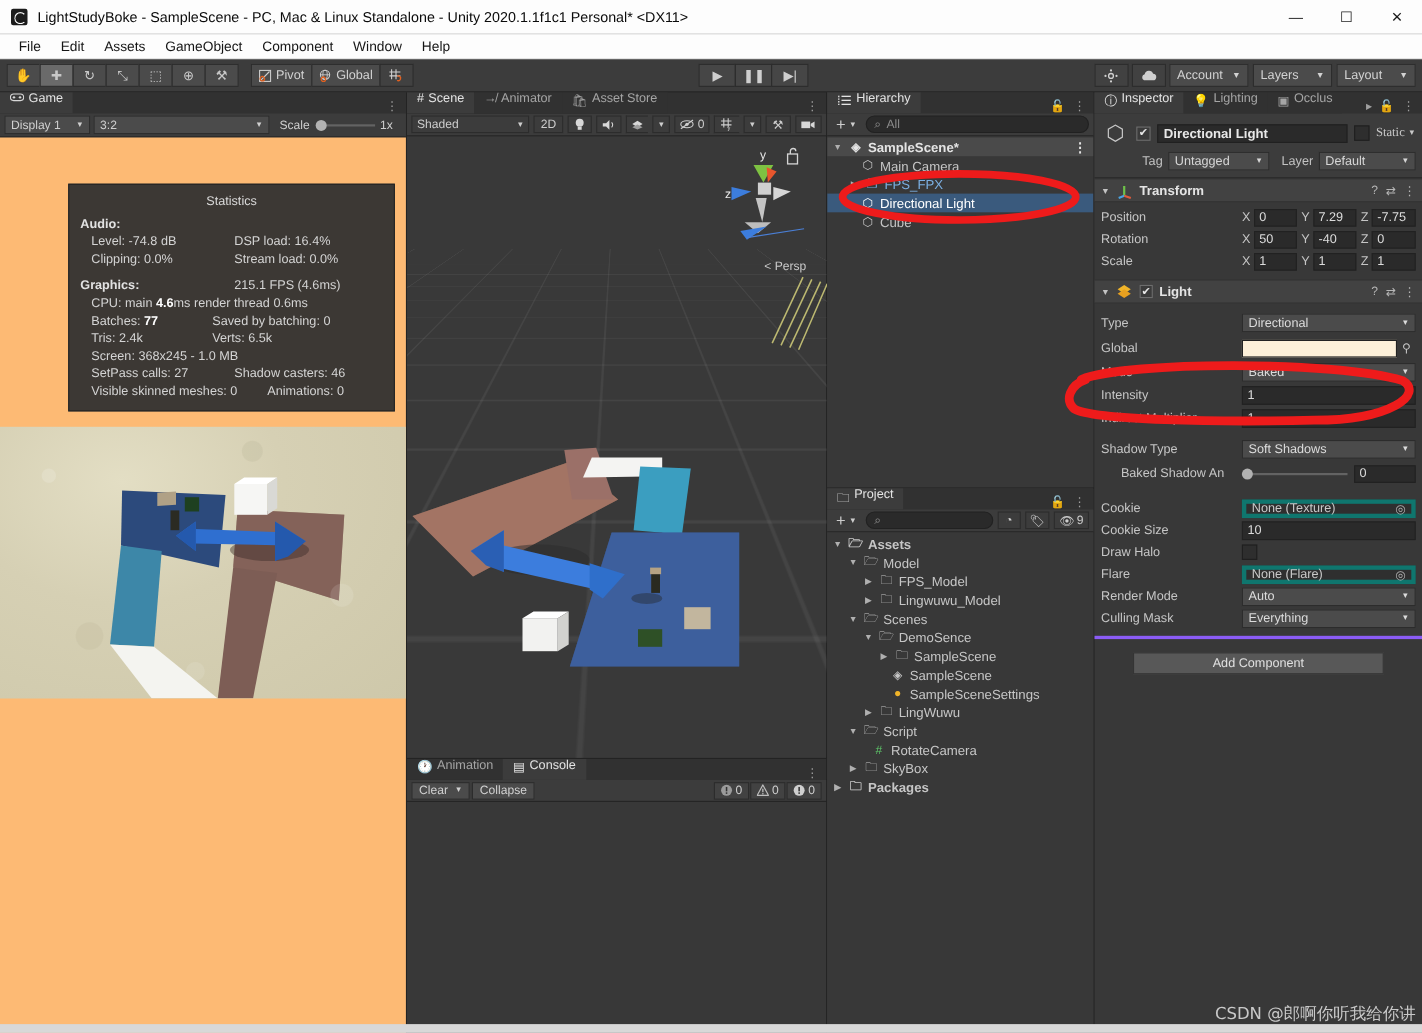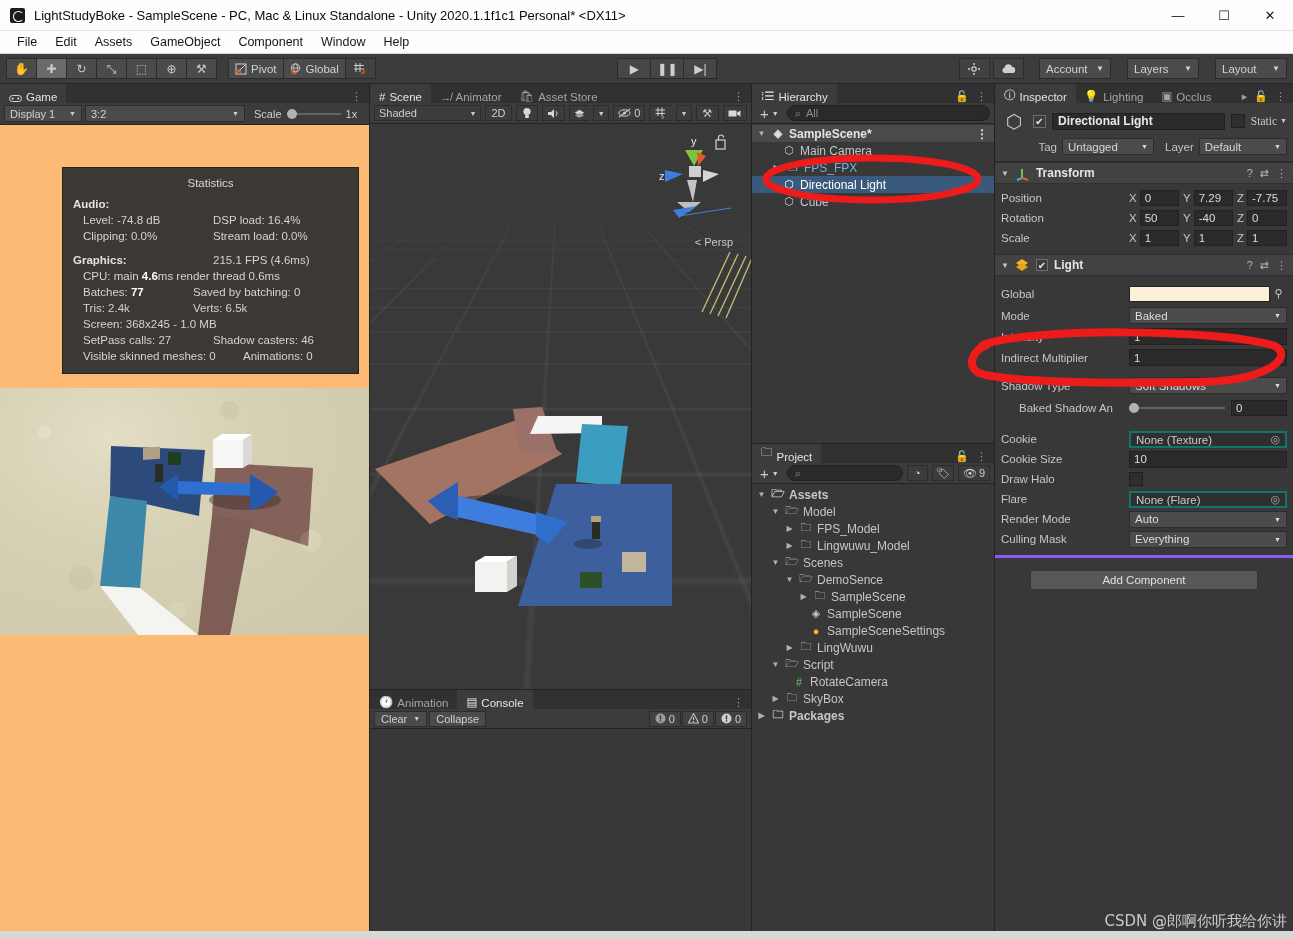--- a/index.html
+++ b/index.html
@@ -61,36 +61,36 @@
   .play-group { display: flex; margin: 0 auto; }
   .play-btn {
     width: 34px; height: 21px; background: #464646; border: 1px solid #2b2b2b;
     display: flex; align-items: center; justify-content: center; margin-right: -1px;
     color: #cfcfcf;
   }
   .right-group { display: flex; align-items: center; gap: 4px; }
   .dropdown-pill {
     height: 21px; background: #4b4b4b; border: 1px solid #2c2c2c;
     display: flex; align-items: center; padding: 0 6px;
-    color: #d2d2d2; font-size: 11.5px; min-width: 72px; margin-left: 12px;
+    color: #d2d2d2; font-size: 11.5px; min-width: 72px;
   }
   .dropdown-pill .caret { margin-left: auto; font-size: 8px; }
   
   .workspace {
     position: absolute; top: 84px; left: 0; right: 0; bottom: 0;
     display: flex; background: #1f1f1f;
   }
   
   .panel { display: flex; flex-direction: column; background: #383838; }
   .panel-tabs {
     height: 19px; background: #313131; display: flex; align-items: flex-end;
     position: relative; flex: 0 0 auto;
   }
   .tab {
-    height: 19px; padding: 0 9px; display: flex; align-items: flex-end; gap: 4px;
+    height: 19px; padding: 0 9px; display: flex; align-items: flex-start; gap: 4px;
     font-size: 11.5px; color: #a5a5a5; background: #313131;
   }
   .tab.active { background: #3c3c3c; color: #e4e4e4; }
   .tab-right {
     margin-left: auto; display: flex; align-items: center; gap: 7px;
     padding-right: 7px; color: #a0a0a0; font-size: 11px;
   }
   .panel-toolbar {
     height: 21px; background: #3c3c3c; display: flex; align-items: center;
     gap: 4px; padding: 0 4px; border-bottom: 1px solid #232323; flex: 0 0 auto;
@@ -212,22 +212,22 @@
   .plabel { width: 128px; color: #c6c6c6; }
   .plabel.ind { padding-left: 18px; }
   .vec { flex: 1; display: flex; gap: 4px; }
   .vecfield { flex: 1; display: flex; align-items: center; gap: 3px; }
   .axis { color: #c6c6c6; font-size: 11.5px; }
   .ifield { flex: 1; height: 16px; background: #2a2a2a; border: 1px solid #212121;
             color: #dcdcdc; font-size: 11.5px; display: flex; align-items: center; padding: 0 4px; }
   .dfield { flex: 1; height: 17px; background: #4b4b4b; border: 1px solid #2c2c2c;
             color: #dcdcdc; font-size: 11.5px; display: flex; align-items: center; padding: 0 5px; }
   .dfield .caret { margin-left: auto; font-size: 7px; }
-  .objfield { flex: 1; height: 17px; background: #2f2f2f; border: 2px solid #0f766e;
-              color: #c9c9c9; font-size: 11.5px; display: flex; align-items: flex-end; padding: 0 5px; }
+  .objfield { flex: 1; height: 17px; background: #2f2f2f; border: 4px solid #0f766e;
+              color: #c9c9c9; font-size: 11.5px; display: flex; align-items: center; padding: 0 5px; }
   .objfield .dot { margin-left: auto; font-size: 11px; color: #b0b0b0; }
   .colorfield { flex: 1; height: 16px; background: #fdf0d9; border: 1px solid #222; }
   .picker { width: 17px; display: flex; align-items: center; justify-content: center;
             color: #c5c5c5; font-size: 11px; }
   .slider-row { flex: 1; display: flex; align-items: center; gap: 6px; }
   .slider { flex: 1; height: 16px; position: relative; display: flex; align-items: center; }
   .slider .track { position: absolute; left: 0; right: 0; height: 2px; background: #636363; }
   .slider .knob { width: 10px; height: 10px; border-radius: 50%; background: #b2b2b2;
                   position: relative; z-index: 2; }
   .numbox { width: 56px; height: 16px; background: #2a2a2a; border: 1px solid #212121;
@@ -918,20 +918,27 @@
       <span class="chk" style="width:12px;height:12px">✔</span>
       <span class="comp-title">Light</span>
       <span class="comp-tools">
         <span>?</span>
         <span>⇄</span>
         <span>⋮</span>
       </span>
     </div>
     <div class="comp-body" style="padding-top:6px">
       <div class="prow" style="height:23px">
+        <span class="plabel">Type</span>
+        <span class="dfield">
+          <span>Directional</span>
+          <span class="caret">▼</span>
+        </span>
+      </div>
+      <div class="prow" style="height:23px">
         <span class="plabel">Global</span>
         <span class="colorfield"></span>
         <span class="picker">⚲</span>
       </div>
       <div class="prow" style="height:21px">
         <span class="plabel">Mode</span>
         <span class="dfield">
           <span>Baked</span>
           <span class="caret">▼</span>
         </span>

